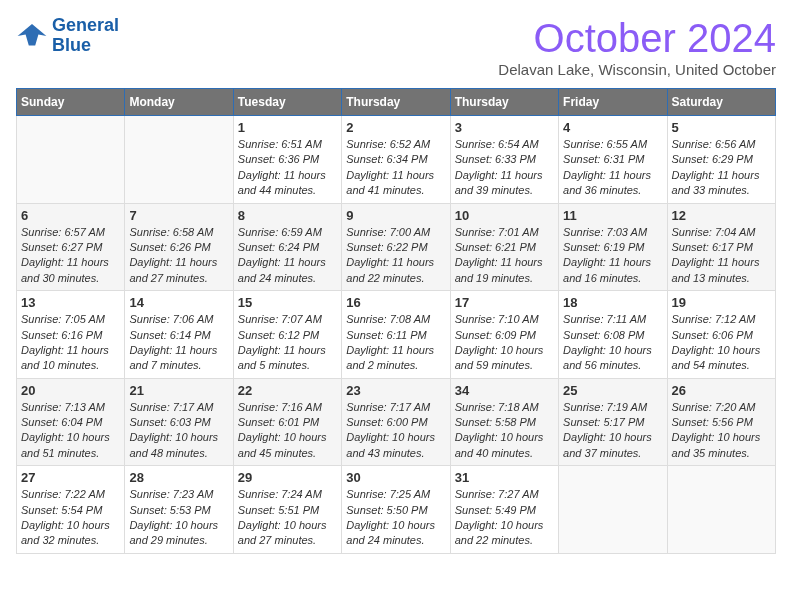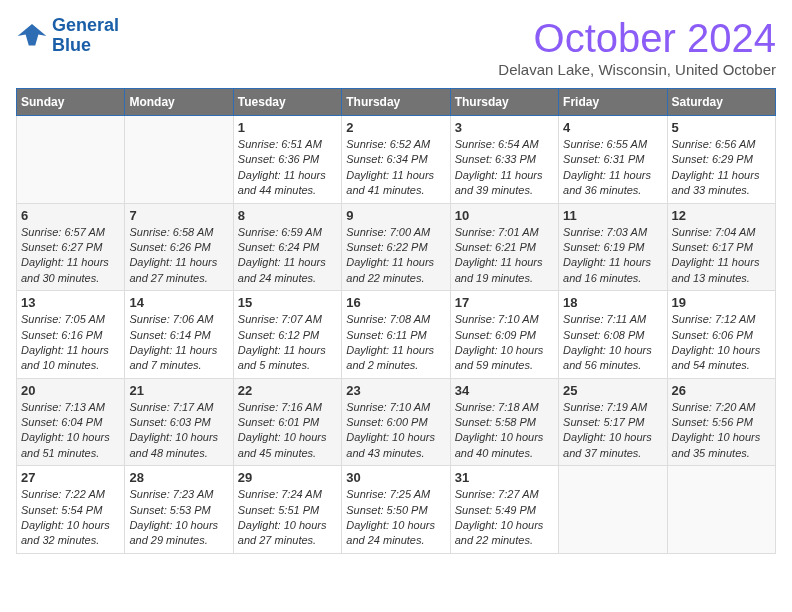--- a/index.html
+++ b/index.html
@@ -264,21 +264,21 @@
 Daylight: 10 hours and 48 minutes.</div>
         </td>
         <td>
           <span class="day-number">22</span>
           <div class="day-info">Sunrise: 7:16 AM
 Sunset: 6:01 PM
 Daylight: 10 hours and 45 minutes.</div>
         </td>
         <td>
           <span class="day-number">23</span>
-          <div class="day-info">Sunrise: 7:10 AM
+          <div class="day-info">Sunrise: 7:17 AM
 Sunset: 6:00 PM
 Daylight: 10 hours and 43 minutes.</div>
         </td>
         <td>
           <span class="day-number">34</span>
           <div class="day-info">Sunrise: 7:18 AM
 Sunset: 5:58 PM
 Daylight: 10 hours and 40 minutes.</div>
         </td>
         <td>

